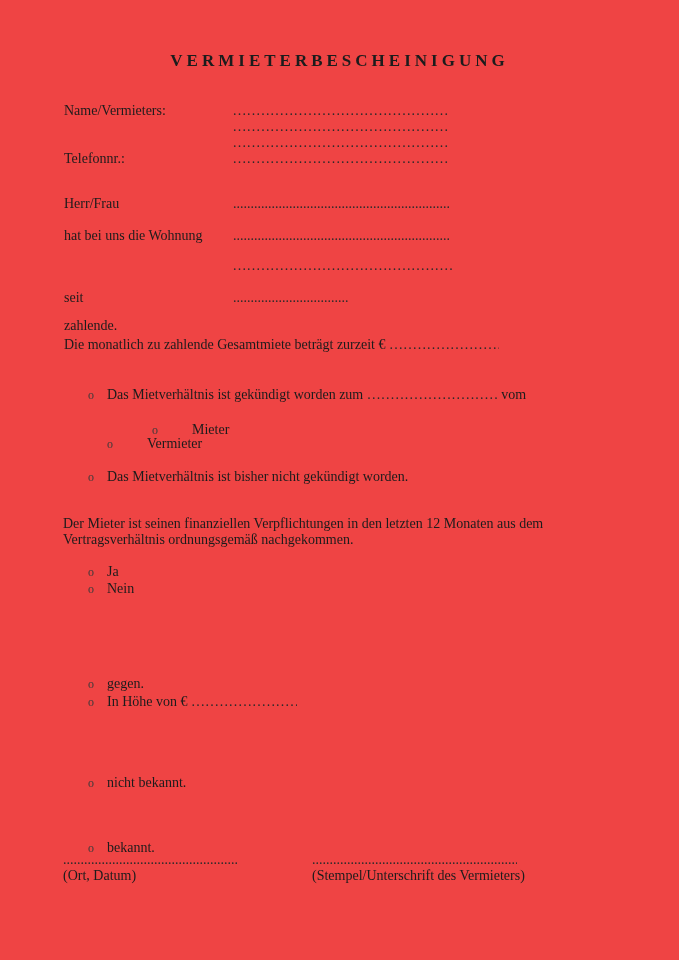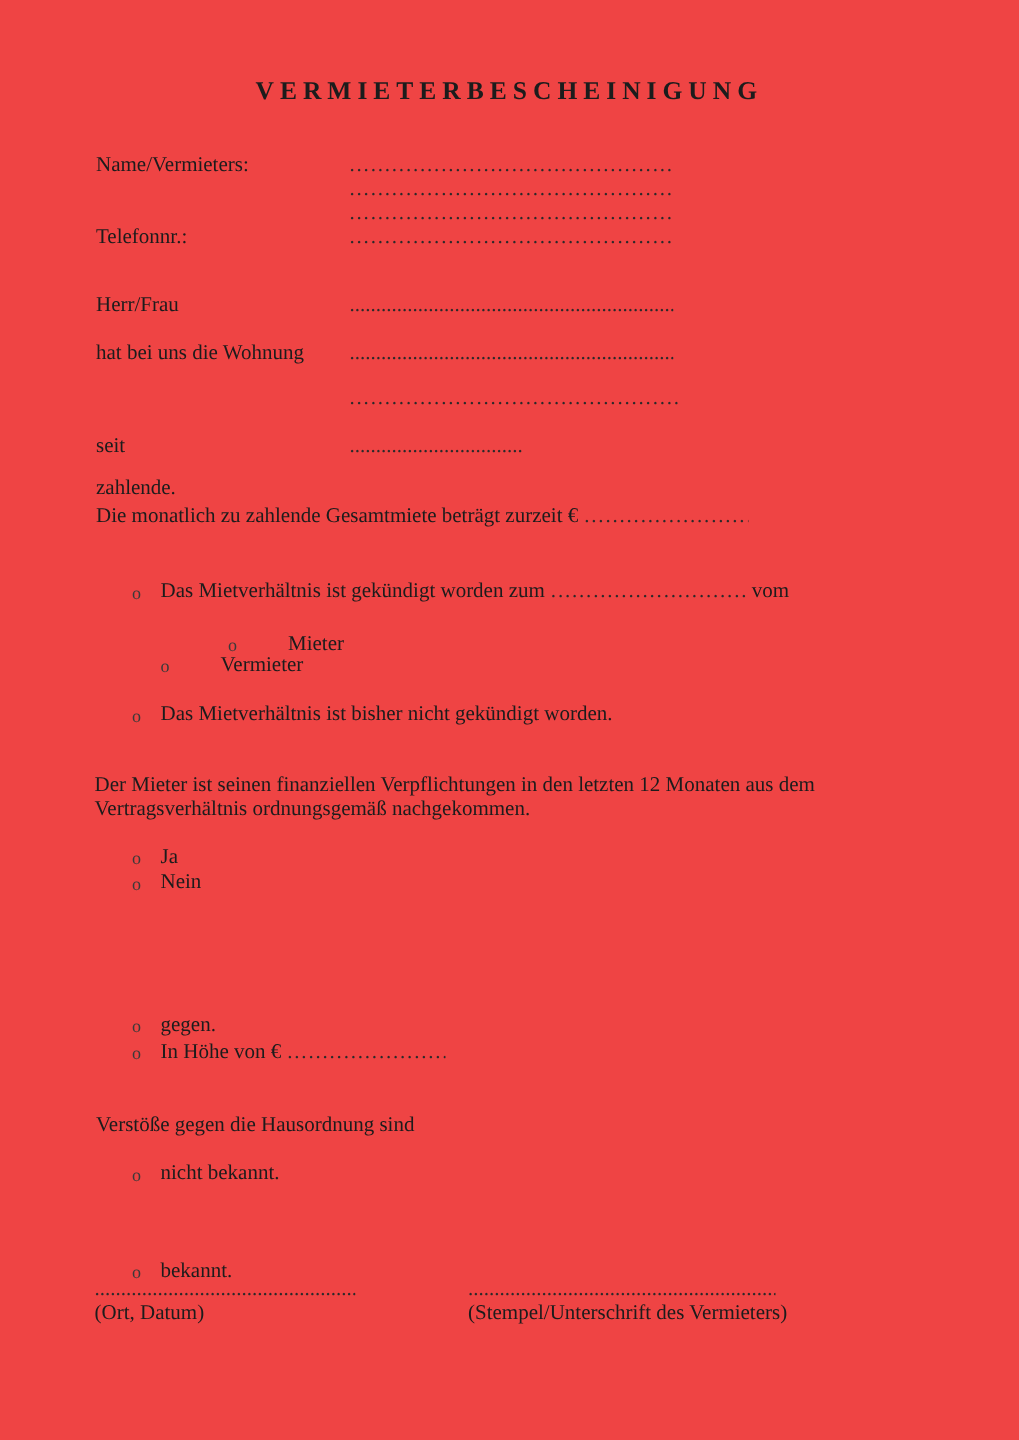--- a/index.html
+++ b/index.html
@@ -92,21 +92,20 @@
     <span class="blt b1">o</span><span class="lbl2">Nein</span>
   </div>
 
   <div class="abs" style="left:88px;top:676px;">
     <span class="blt b1">o</span><span class="lbl2">gegen.</span>
   </div>
   <div class="abs" style="left:88px;top:694px;">
     <span class="blt b1">o</span><span class="lbl2">In Höhe von €</span><span class="fill sp ml" style="width:105px;">......................................................................................................................................................</span>
   </div>
 
-  <div class="abs" style="left:64px;top:743px;">Verstöße gegen die Hausordnung sind</div>
   <div class="abs" style="left:88px;top:775px;">
     <span class="blt b1">o</span><span class="lbl2">nicht bekannt.</span>
   </div>
   <div class="abs" style="left:88px;top:840px;">
     <span class="blt b1">o</span><span class="lbl2">bekannt.</span>
   </div>
 
   <div class="abs" style="left:63px;top:852px;">
     <span class="fill" style="width:174px;">......................................................................................................................................................</span><br>
     <span>(Ort, Datum)</span>

